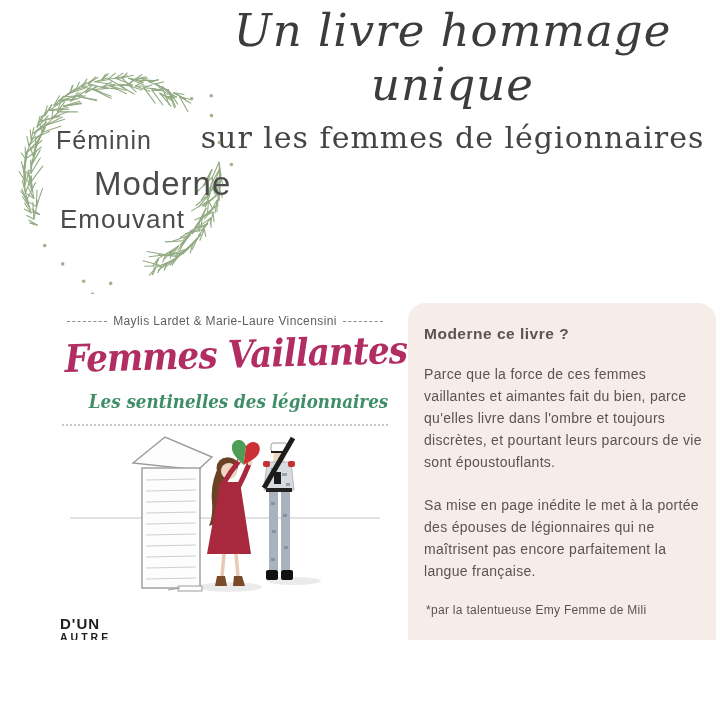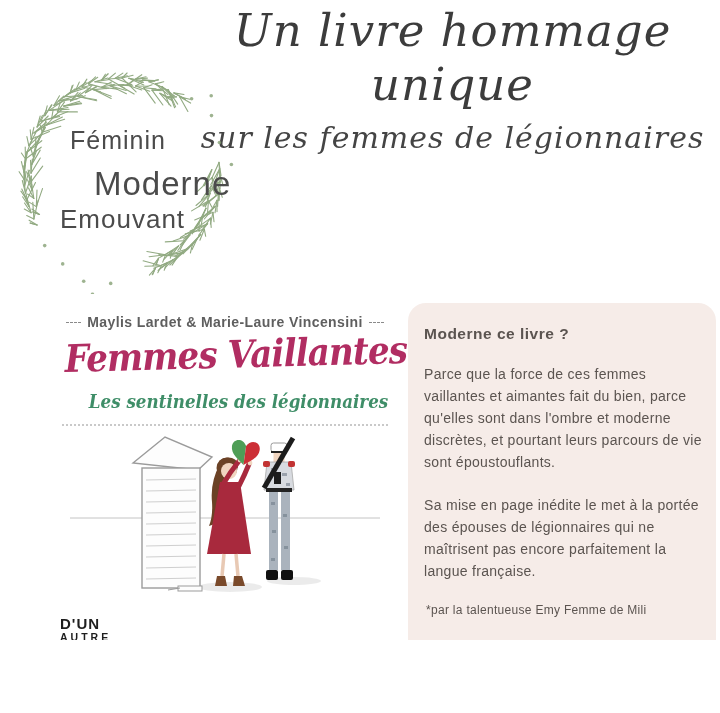--- a/index.html
+++ b/index.html
@@ -7,36 +7,36 @@
     --wreath-green:#86a175; --box-background:#f6ece8; --box-text:#5b5450; --ink:#3c3c3c;
   }
   html,body{margin:0;padding:0;background:#fff;}
   .page{position:relative;width:720px;height:640px;background:#ffffff;overflow:hidden;
         font-family:"Liberation Sans",sans-serif;}
 
   
   .headline{position:absolute;left:185px;top:4px;width:535px;text-align:center;color:var(--ink);}
   .headline .l1{font-family:"DejaVu Serif",serif;font-style:italic;font-size:45px;
                 letter-spacing:1px;line-height:1.2;}
-  .headline .l2{font-family:"DejaVu Serif",serif;font-style:italic;font-size:30px;
+  .headline .l2{font-family:"DejaVu Serif",serif;font-size:30px;
                 letter-spacing:1px;margin-top:8px;color:#444;}
 
   
   .wreath{position:absolute;left:8px;top:62px;width:235px;height:232px;}
   .wreath svg{position:absolute;left:0;top:0;}
   .wreath .word{position:absolute;font-family:"Liberation Sans",sans-serif;font-weight:400;
                 color:#4b4b4b;letter-spacing:1px;}
-  .word-feminin{left:62px;top:64px;font-size:25px;}
+  .word-feminin{left:48px;top:64px;font-size:25px;}
   .word-moderne{left:86px;top:103px;font-size:33px;color:var(--accent-pink);}
   .word-emouvant{left:52px;top:142px;font-size:26px;}
 
   
   .cover{position:absolute;left:60px;top:300px;width:330px;height:365px;background:#fff;}
   .authors{position:absolute;top:14px;left:0;width:100%;display:flex;justify-content:center;
-           align-items:center;font-size:14px;color:#5f5f5f;letter-spacing:.4px;white-space:nowrap;font-weight:bold;}
+           align-items:center;font-size:12px;color:#5f5f5f;letter-spacing:.4px;white-space:nowrap;}
   .authors::before,.authors::after{content:"";width:40px;border-top:1px dashed #8a8a8a;margin:0 6px;}
   .cover-title{position:absolute;left:4px;top:36px;font-family:"DejaVu Serif",serif;
                font-style:italic;font-weight:bold;font-size:38px;color:var(--title-raspberry);
                letter-spacing:-1px;transform:rotate(-1.5deg) scaleX(.9);transform-origin:left top;
                white-space:nowrap;}
   .cover-subtitle{position:absolute;right:2px;top:90px;font-family:"DejaVu Serif",serif;
                font-style:italic;font-weight:bold;font-size:19px;color:var(--subtitle-green);
                transform:scaleX(.88);transform-origin:right top;white-space:nowrap;}
   .dotted-rule{position:absolute;left:2px;top:124px;width:326px;border-top:2px dotted #c9c9c9;}
   .illus{position:absolute;left:0;top:130px;}
@@ -489,18 +489,18 @@
       <div class="pub1">D'UN</div>
       <div class="pub2">AUTRE</div>
       <div class="pub3">AILLEURS</div>
       <div class="pub-hatch"></div>
       <div class="pub4">ÉDITIONS</div>
     </div>
   </div>
 
   <div class="info-box">
     <div class="info-heading">Moderne ce livre ?</div>
-    <p>Parce que la force de ces femmes vaillantes et aimantes fait du bien, parce qu'elles sont dans l'ombre et moderne discrètes, et pourtant leurs parcours de vie sont époustouflants.</p>
+    <p>Parce que la force de ces femmes vaillantes et aimantes fait du bien, parce qu'elles livre dans l'ombre et toujours discrètes, et pourtant leurs parcours de vie sont époustouflants.</p>
     <p>Sa mise en page inédite le met à la portée des épouses de légionnaires qui ne maîtrisent pas encore parfaitement la langue française.</p>
     <div class="info-footnote">*par la talentueuse Emy Femme de Mili</div>
   </div>
 
 </div>
 
 </body></html>

